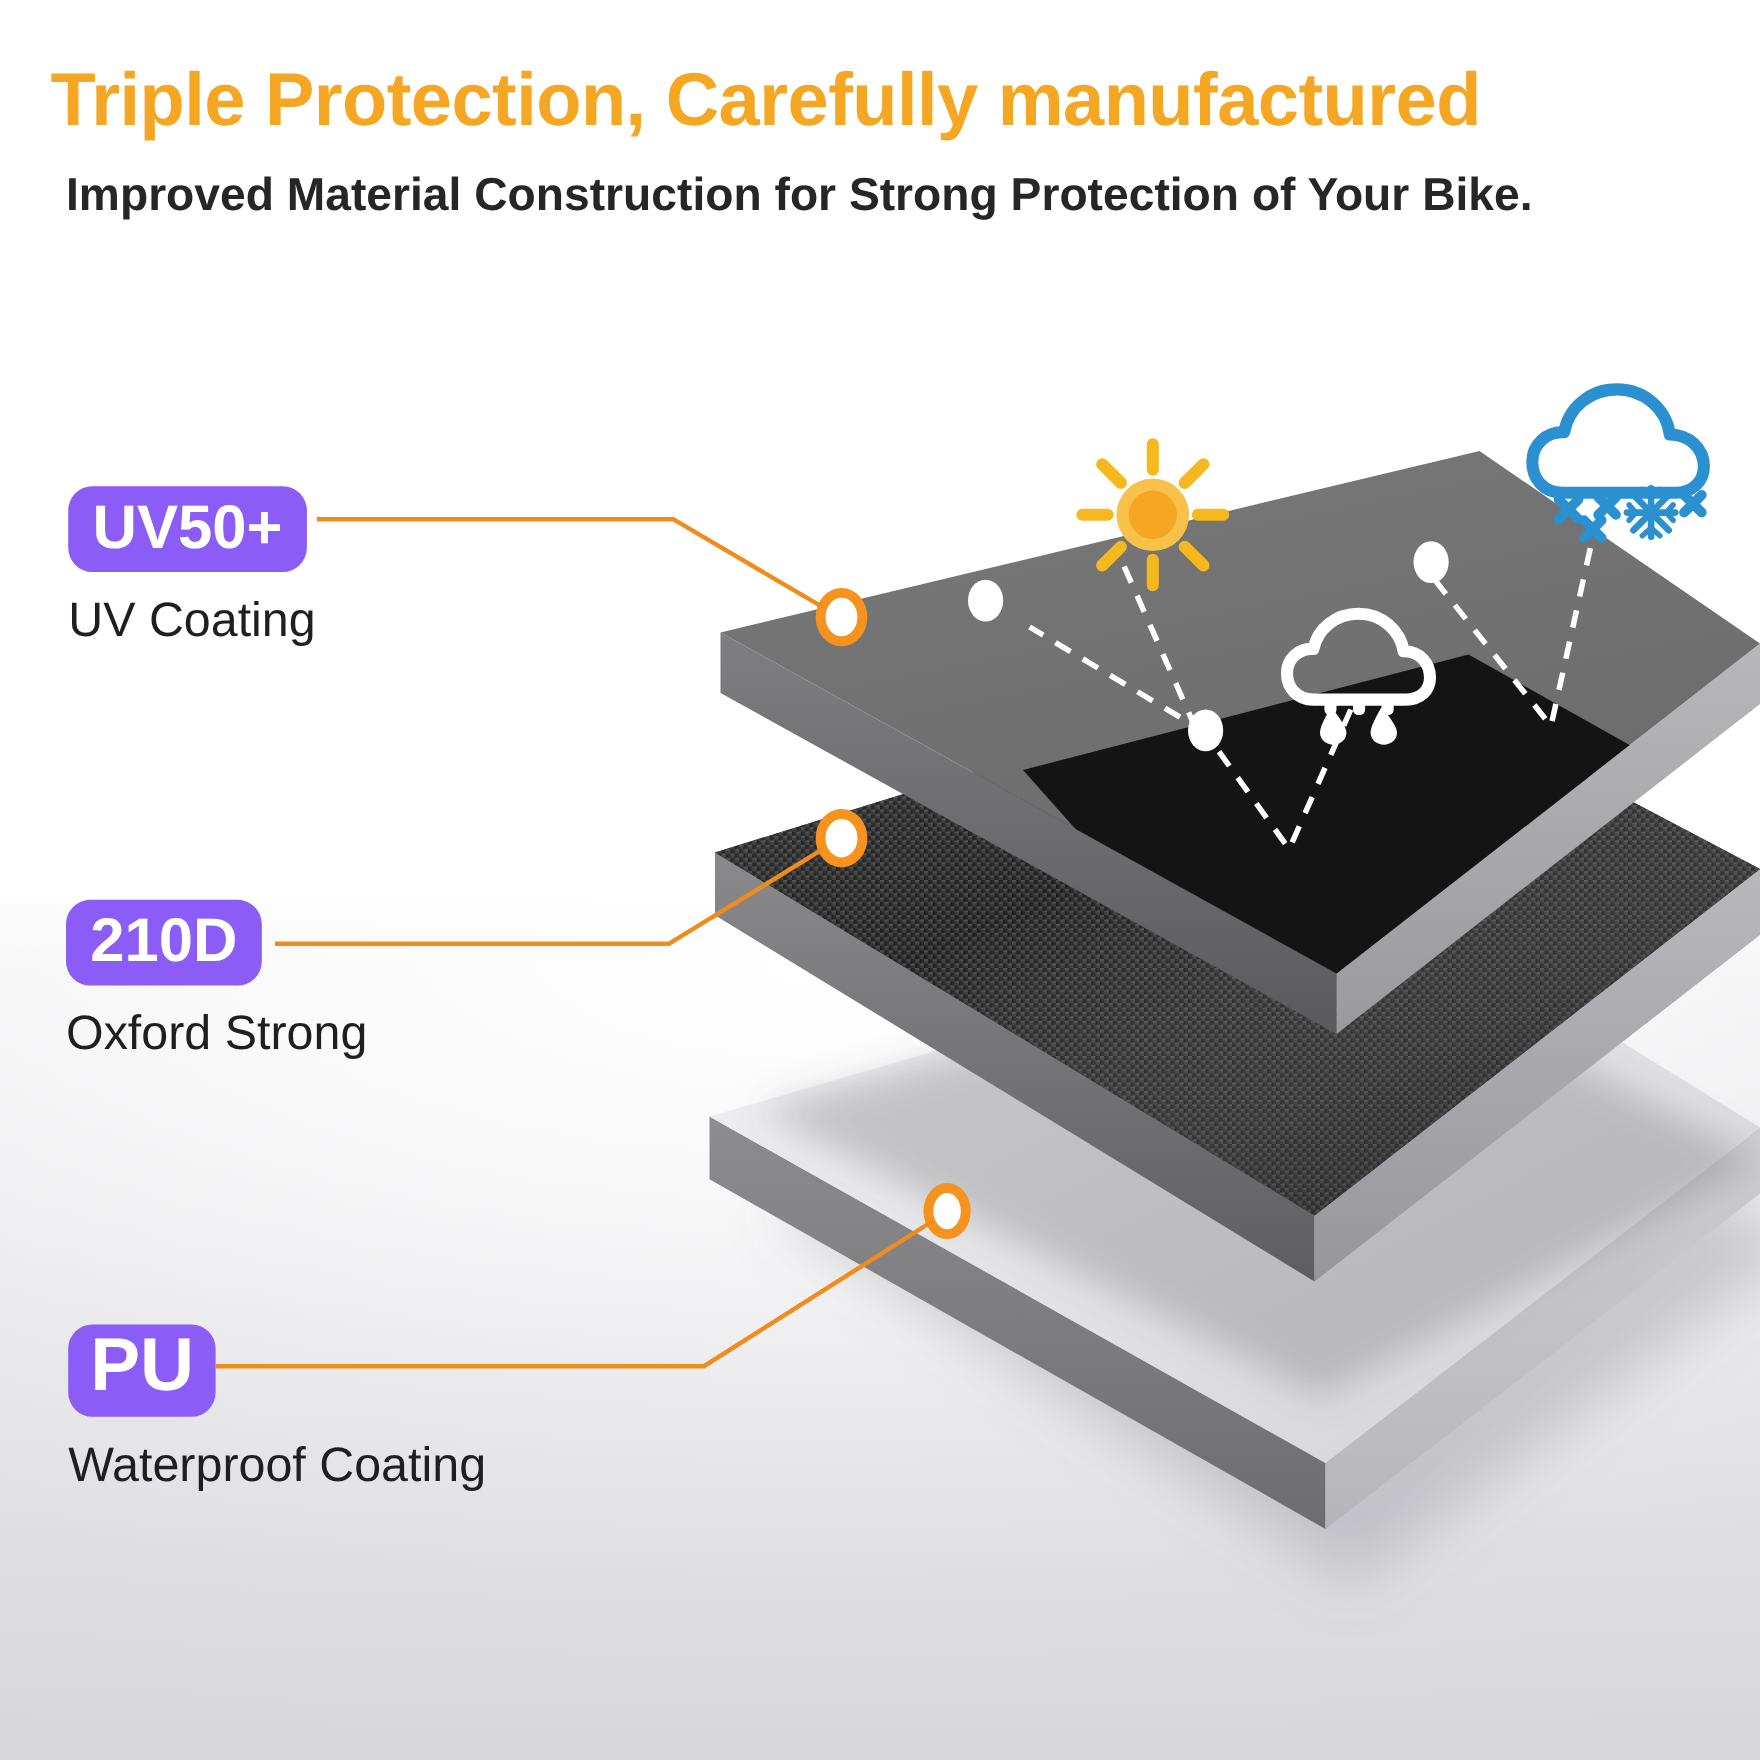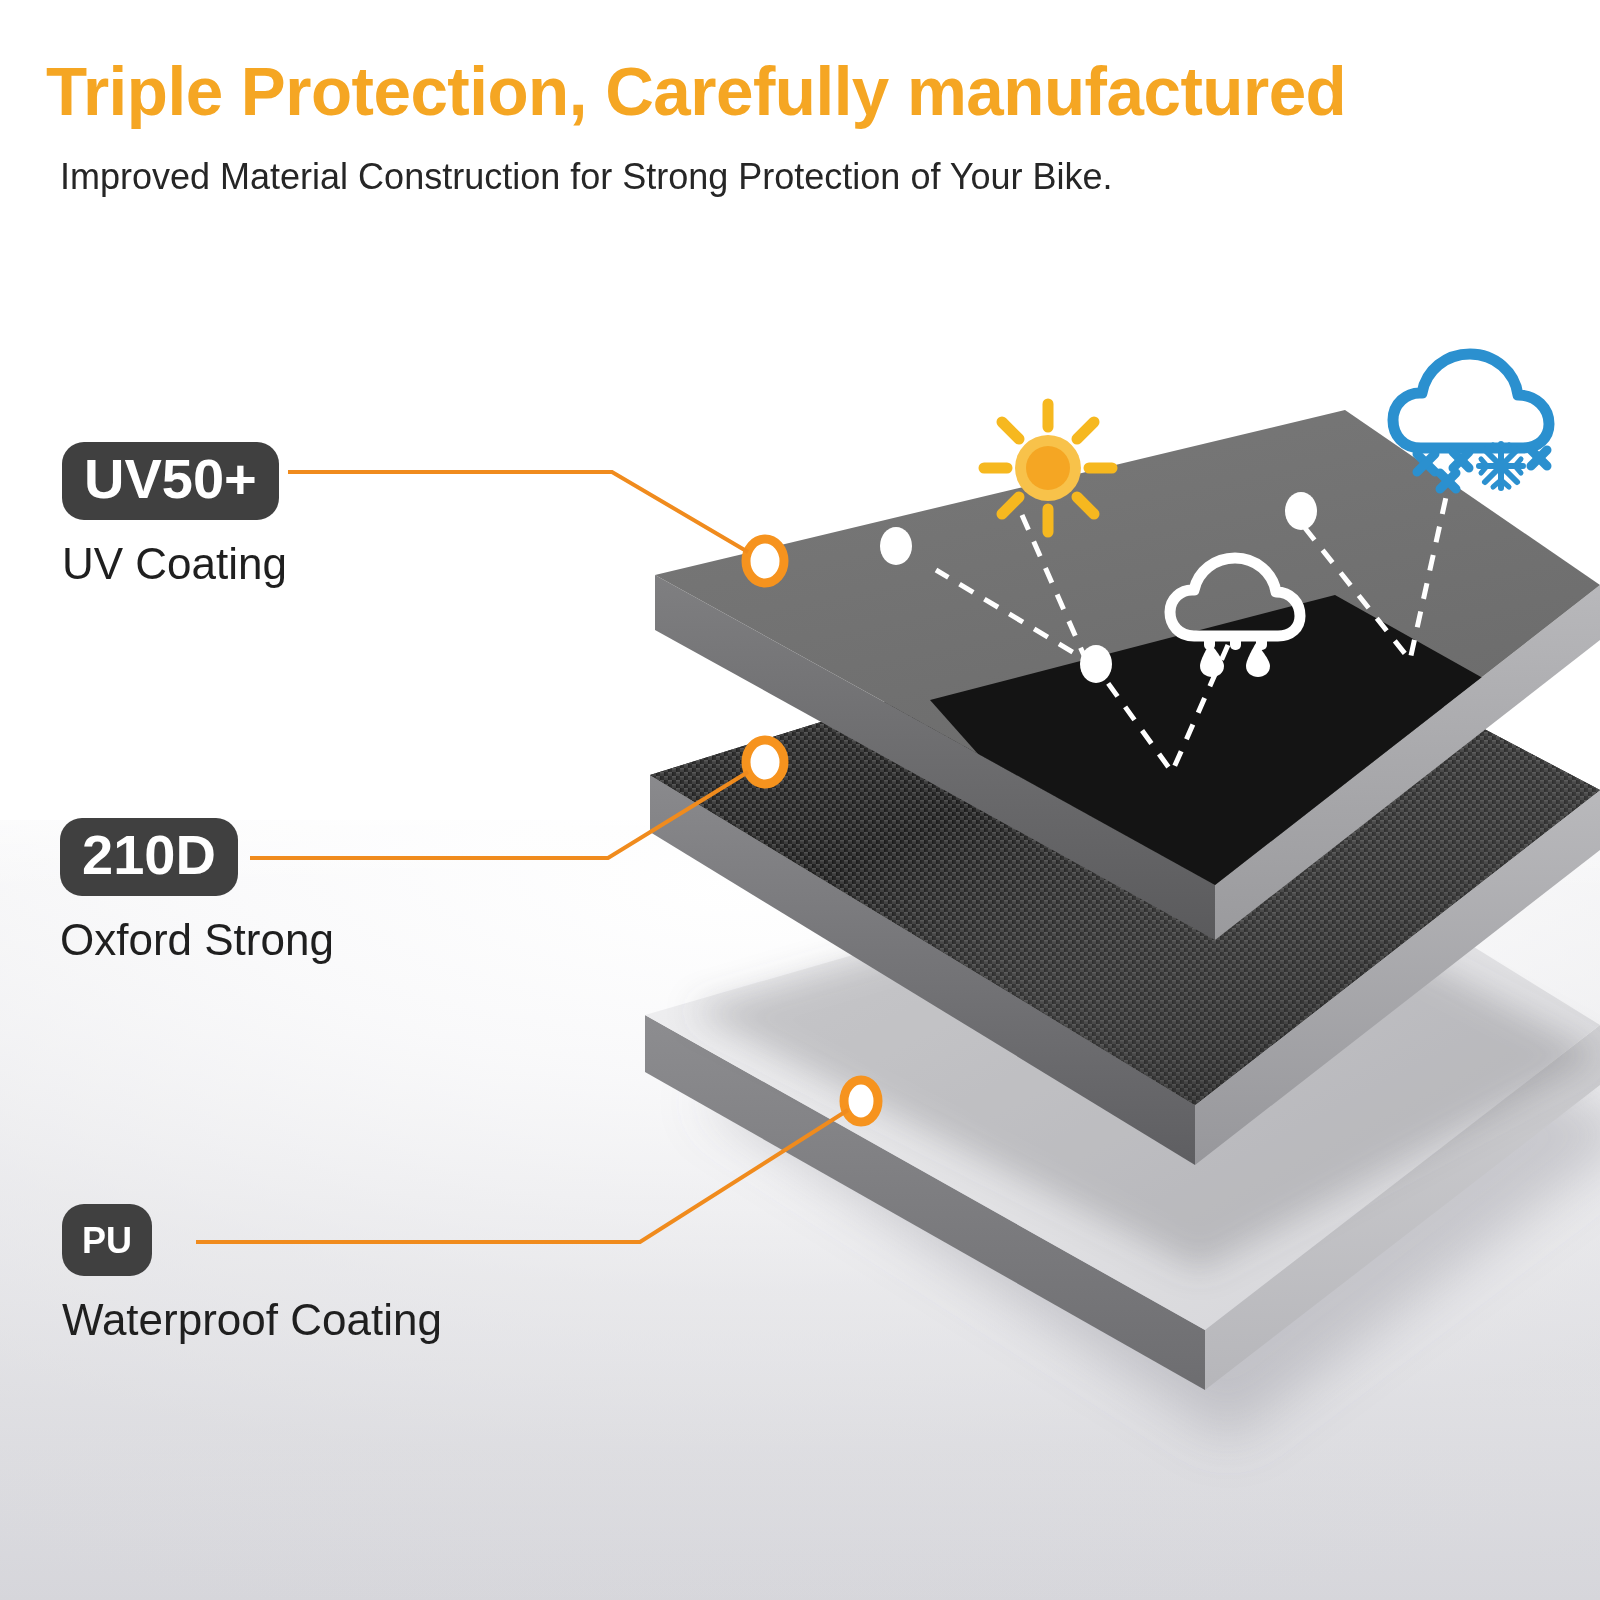--- a/index.html
+++ b/index.html
@@ -31,44 +31,44 @@
   
   .header{position:absolute;left:0;top:0;width:1600px;}
   .title{
     position:absolute;left:46px;top:52px;width:1520px;
     font-size:68px;line-height:78px;font-weight:bold;
     color:#f5a623;letter-spacing:-0.5px;white-space:nowrap;
     transform:scaleX(0.99);transform-origin:left center;
   }
   .subtitle{
     position:absolute;left:60px;top:150px;width:1520px;
-    font-size:36px;line-height:54px;font-weight:normal;
+    font-size:42px;line-height:54px;font-weight:bold;
     color:#262626;white-space:nowrap;
   }
 
   
   .slab{position:absolute;}
   .slab svg{display:block;overflow:visible;}
 
   
   .label-group{position:absolute;}
   .badge{
     display:inline-block;
-    background:#404040;
+    background:#8b5cf6;
     color:#ffffff;
     font-weight:bold;
     border-radius:22px;
     padding:6px 22px 10px 22px;
     font-size:56px;
     line-height:62px;
     letter-spacing:0px;
     white-space:nowrap;
     box-sizing:border-box;
   }
-  .badge.small{font-size:36px;padding:6px 20px 4px 20px;text-align:right;}
+  .badge.small{font-size:68px;padding:6px 20px 16px 20px;text-align:right;}
   .caption{
     margin-top:18px;
     font-size:44px;
     line-height:52px;
     color:#1f1f1f;
     white-space:nowrap;
     font-weight:normal;
     text-align:right;
   }
 

